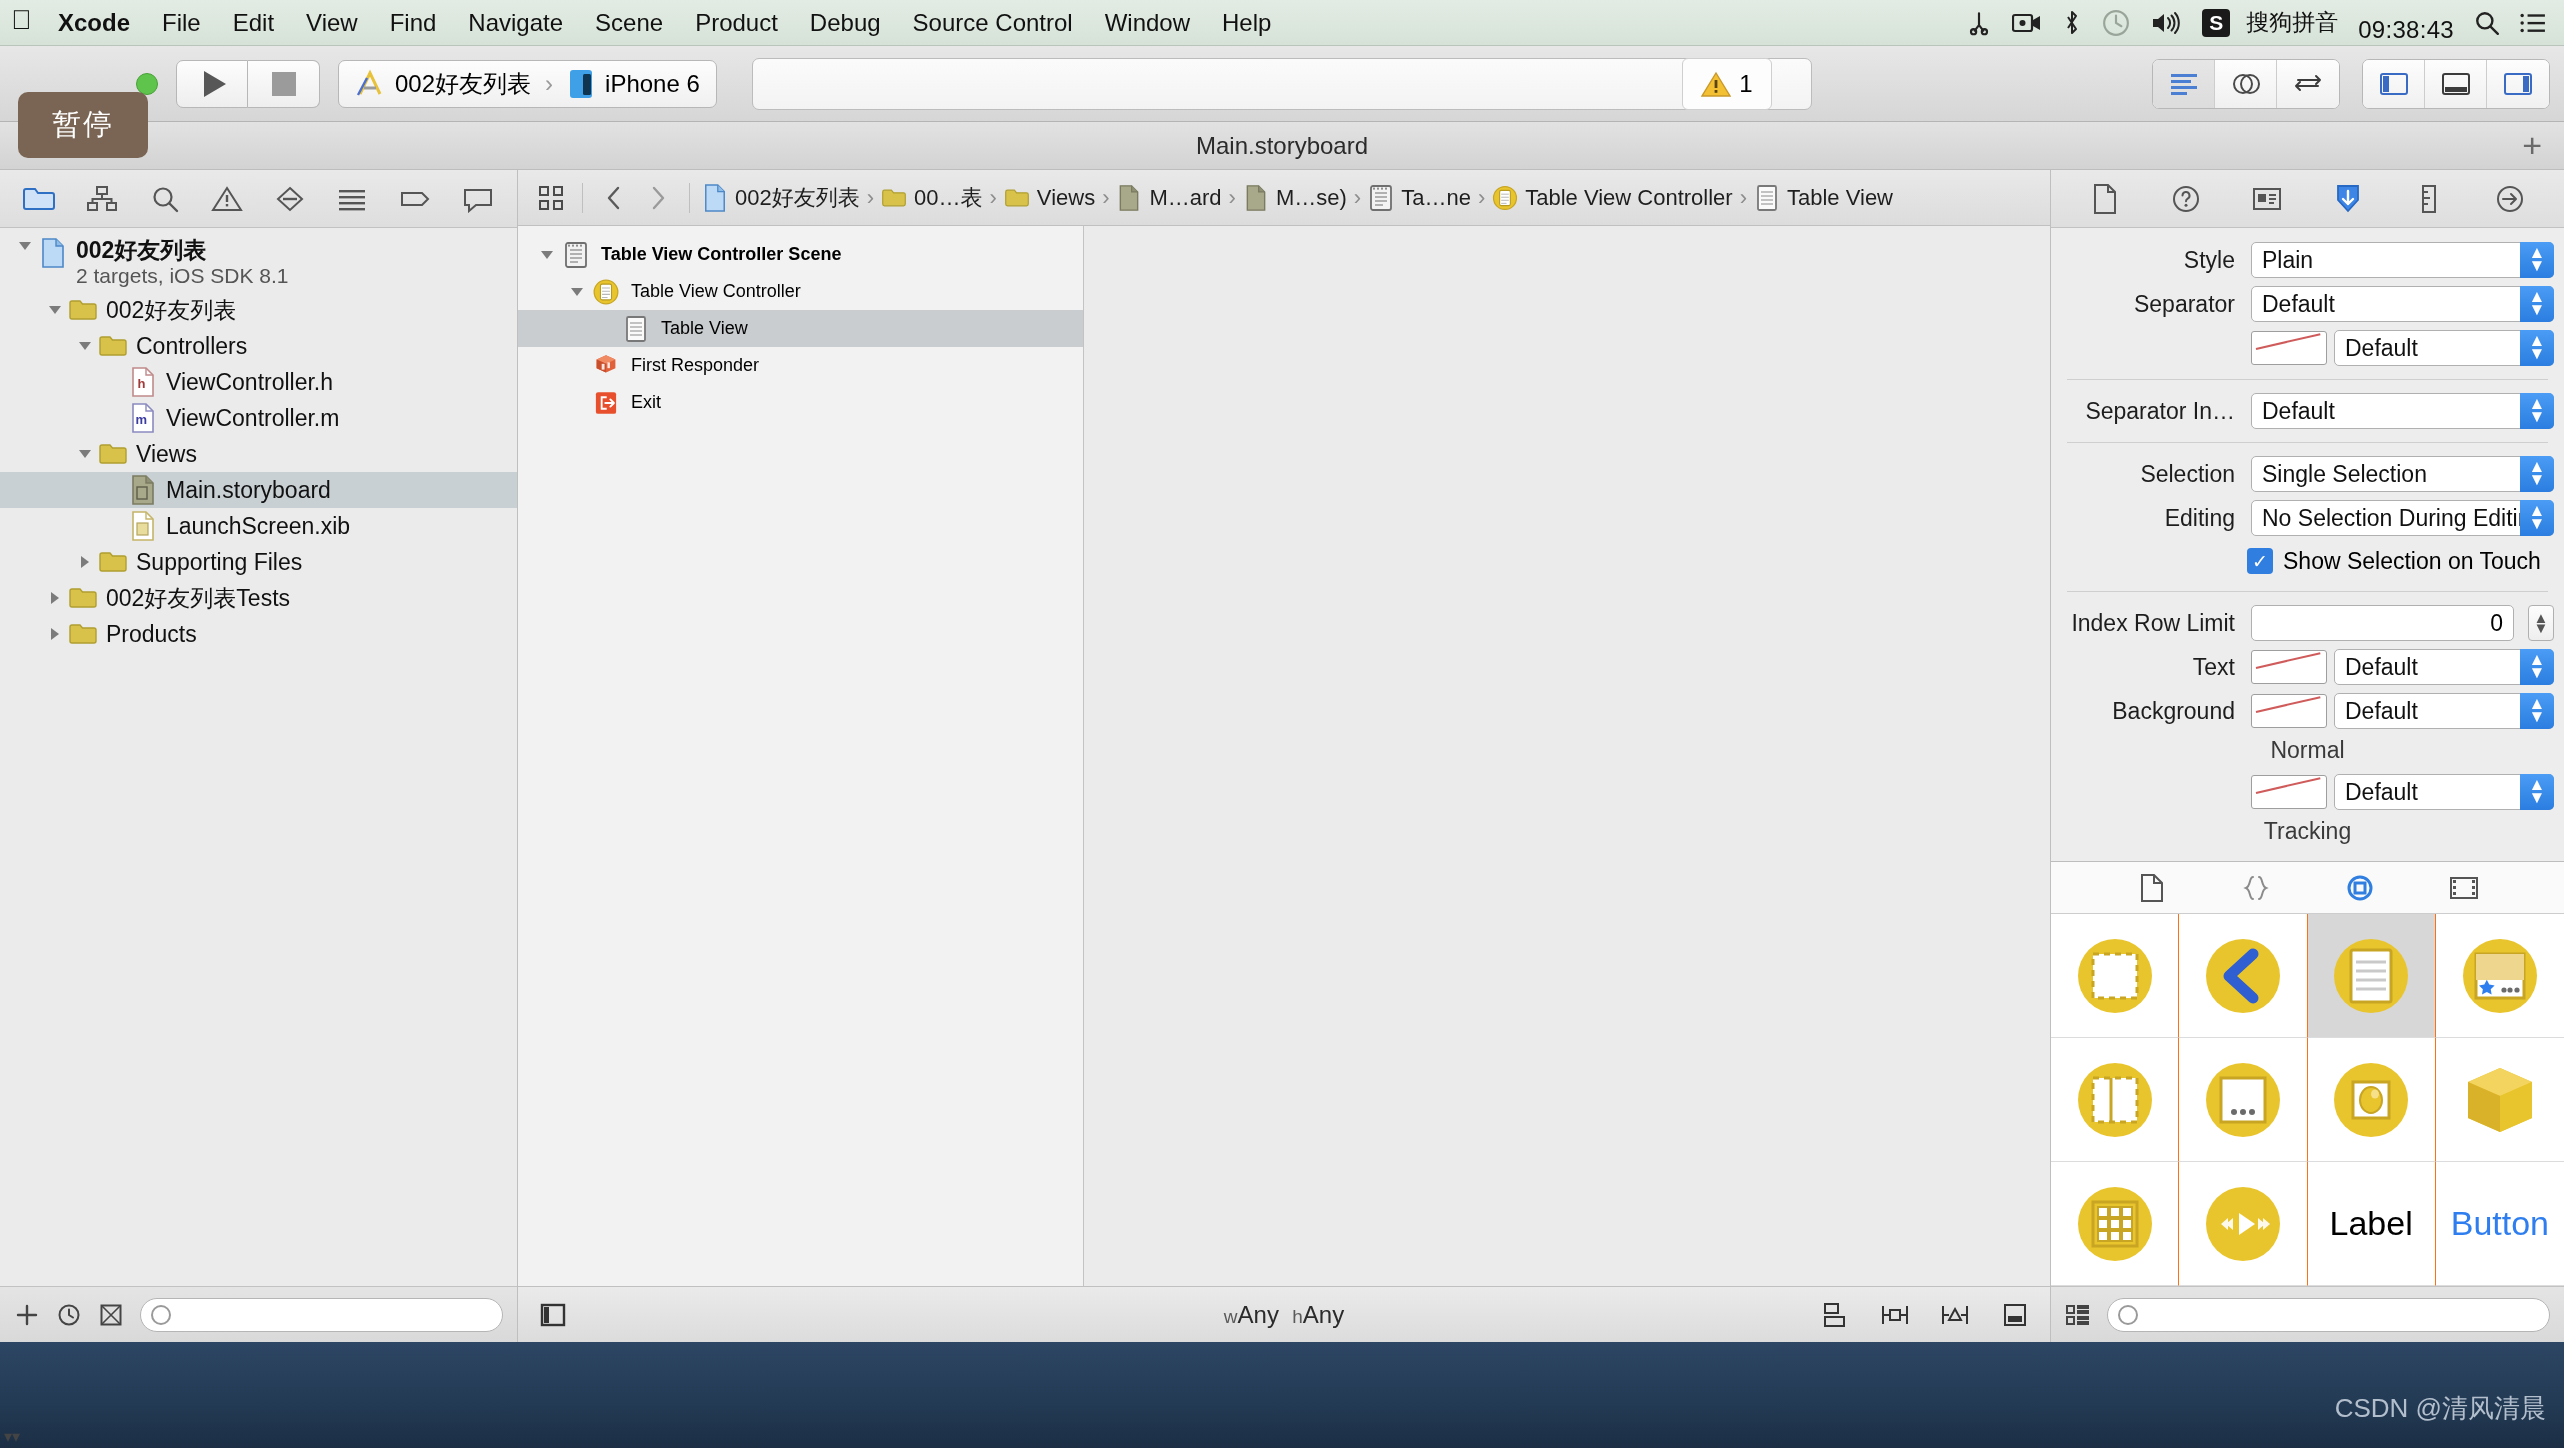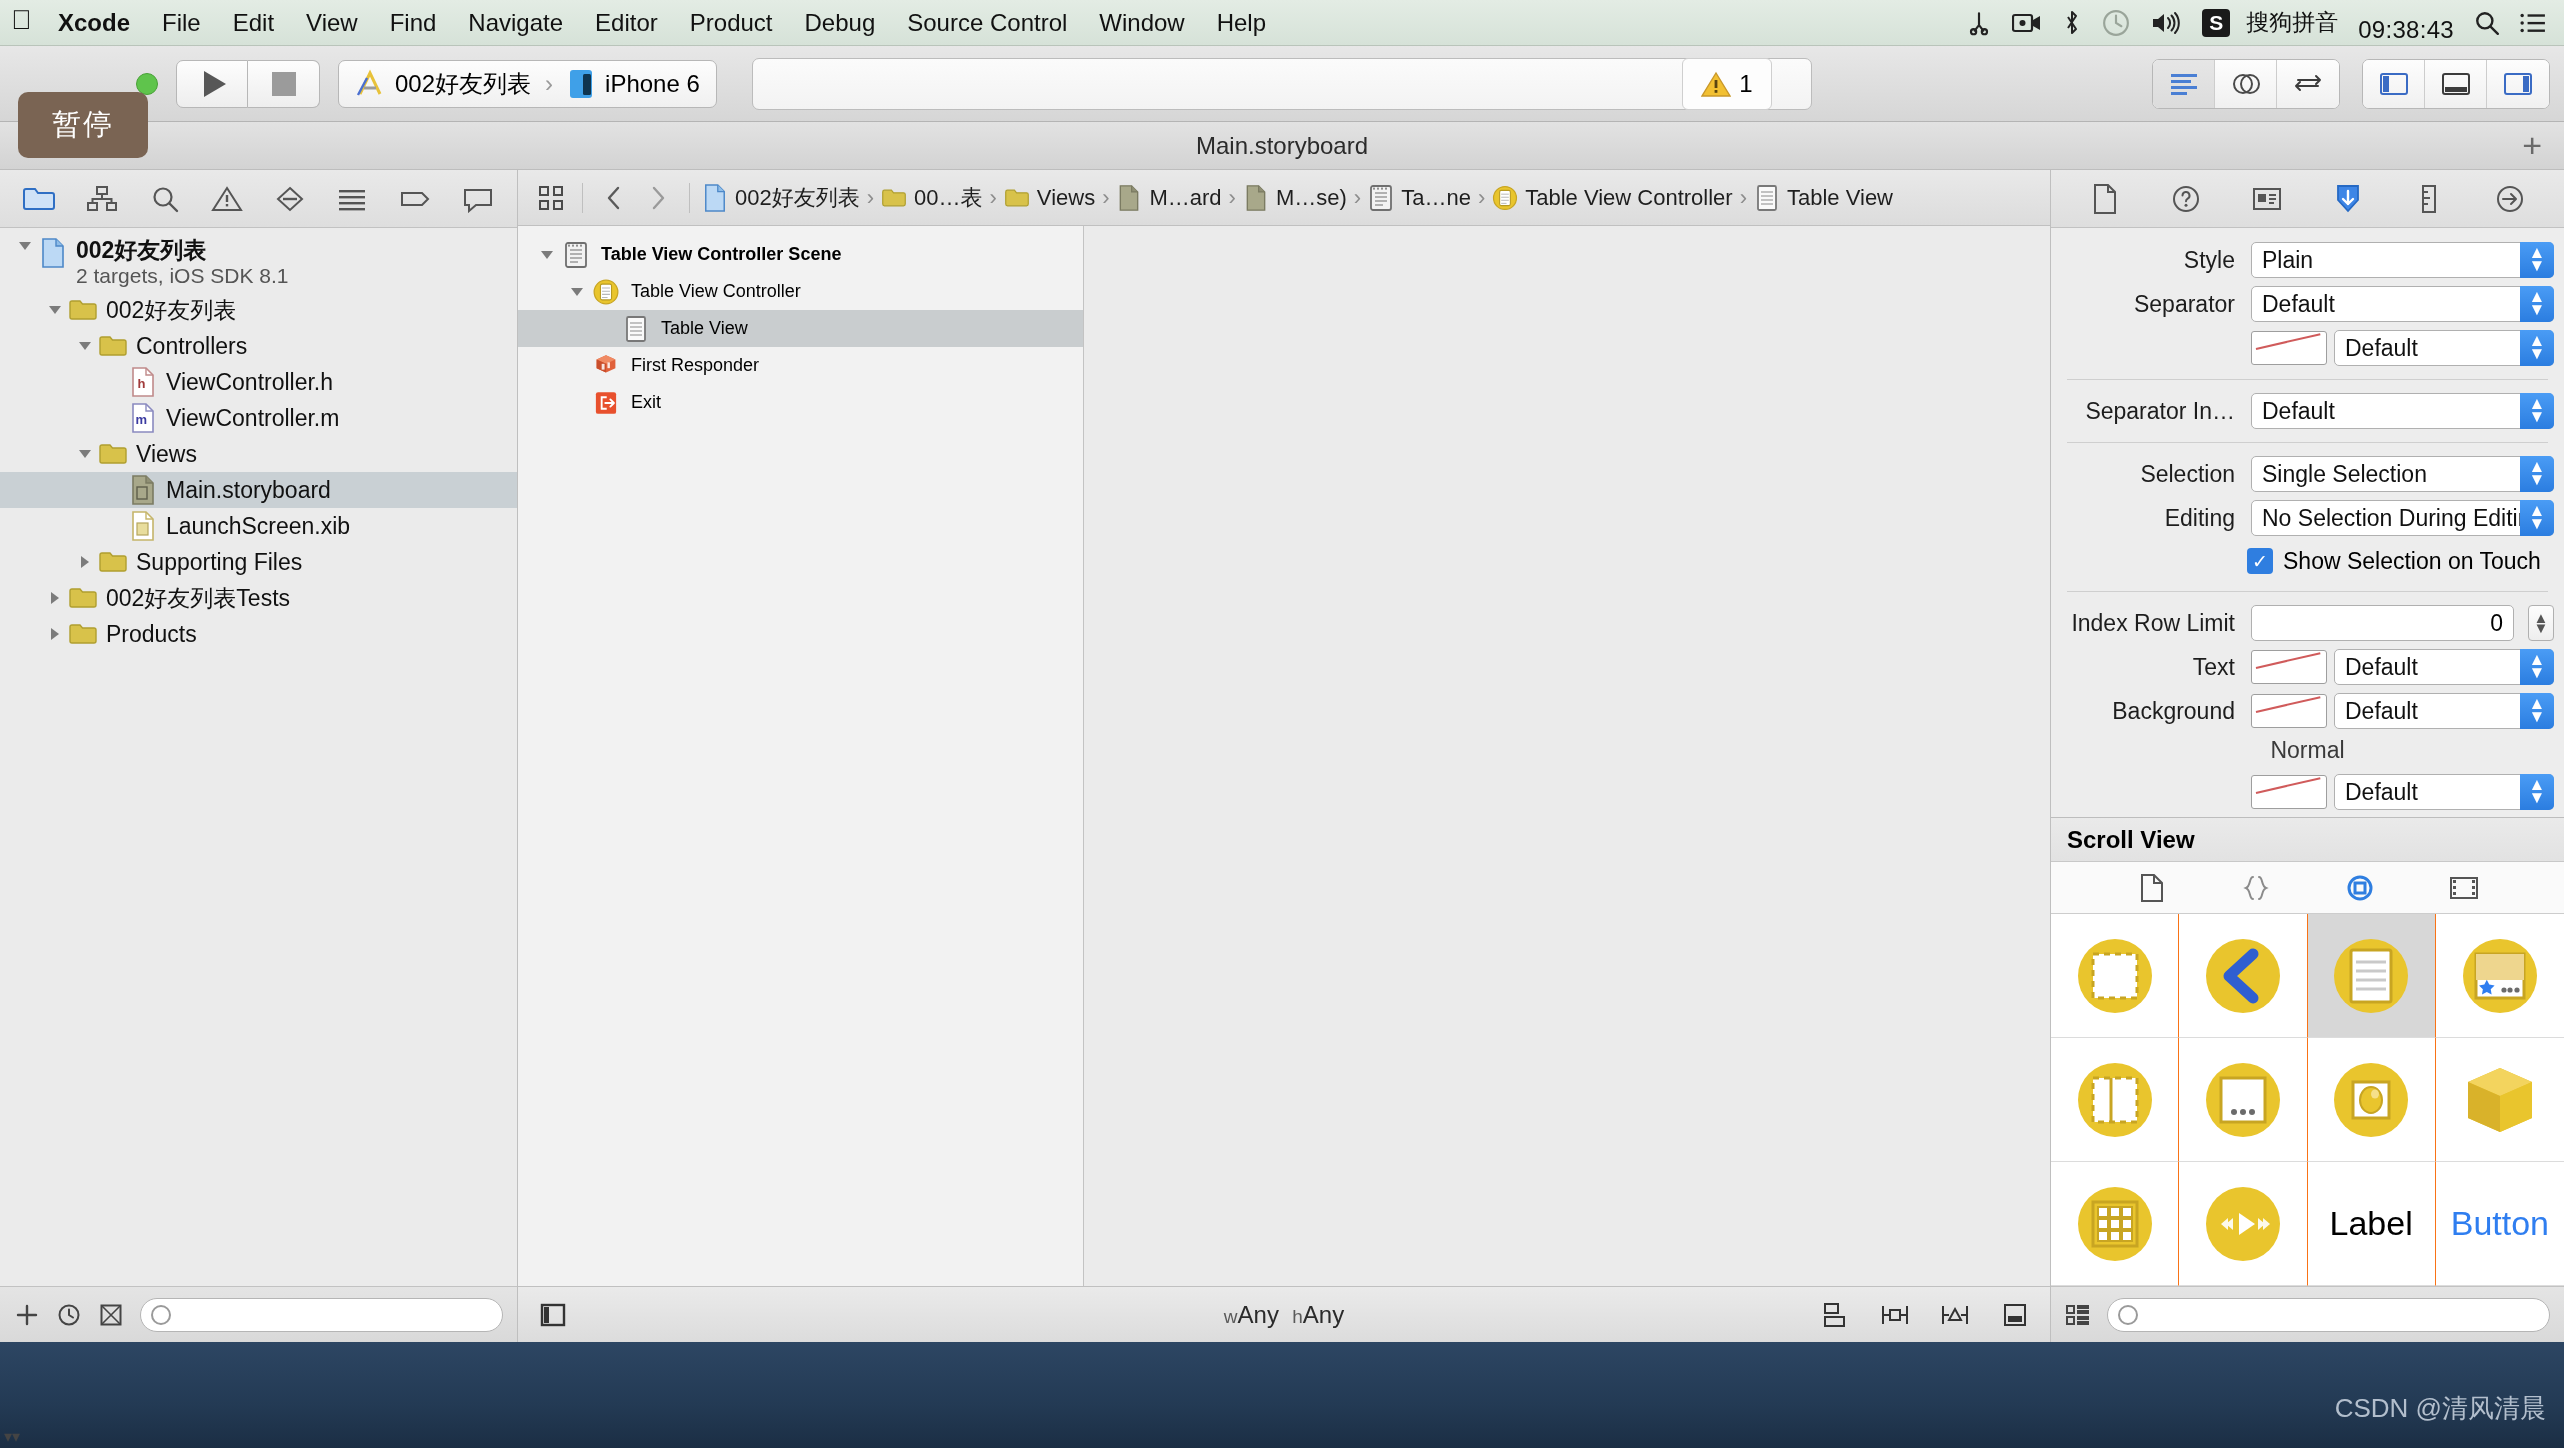--- a/index.html
+++ b/index.html
@@ -218,21 +218,21 @@
 <body>
 
 <div id="menubar">
   <div class="apple-logo"></div>
   <div class="mb-item bold">Xcode</div>
   <div class="mb-item">File</div>
   <div class="mb-item">Edit</div>
   <div class="mb-item">View</div>
   <div class="mb-item">Find</div>
   <div class="mb-item">Navigate</div>
-  <div class="mb-item">Editor</div>
+  <div class="mb-item">Scene</div>
   <div class="mb-item">Product</div>
   <div class="mb-item">Debug</div>
   <div class="mb-item">Source Control</div>
   <div class="mb-item">Window</div>
   <div class="mb-item">Help</div>
 
   <div id="menubar-right">
     <div class="mbr">
       <svg width="26" height="26" viewBox="0 0 24 24">
           <path d="M12 3v11M12 14l-4 5M12 14l4 5" stroke="#222" stroke-width="2" fill="none" stroke-linecap="round"></path>
@@ -1027,21 +1027,20 @@
               <span class="stepper">
                 <span>▲</span>
                 <span>▼</span>
               </span>
             </div>
           </div>
           <div class="centerlabel">Tracking</div>
         </div>
 
       <div id="library">
-        <div id="lib-title">Scroll View</div>
         <div id="lib-tabs">
           <div class="lt">
             <svg width="24" height="28" viewBox="0 0 24 28">
                 <path d="M2 1h12l8 8v18H2z" fill="none" stroke="#555" stroke-width="2"></path>
                 <path d="M14 1v8h8" fill="none" stroke="#555" stroke-width="2"></path>
               </svg>
           </div>
           <div class="lt">
             <svg width="26" height="28" viewBox="0 0 26 28">
                 <path d="M10 3C6 3 8 12 3 14c5 2 3 11 7 11" stroke="#8b8b8b" stroke-width="2" fill="none" stroke-linecap="round"></path>

